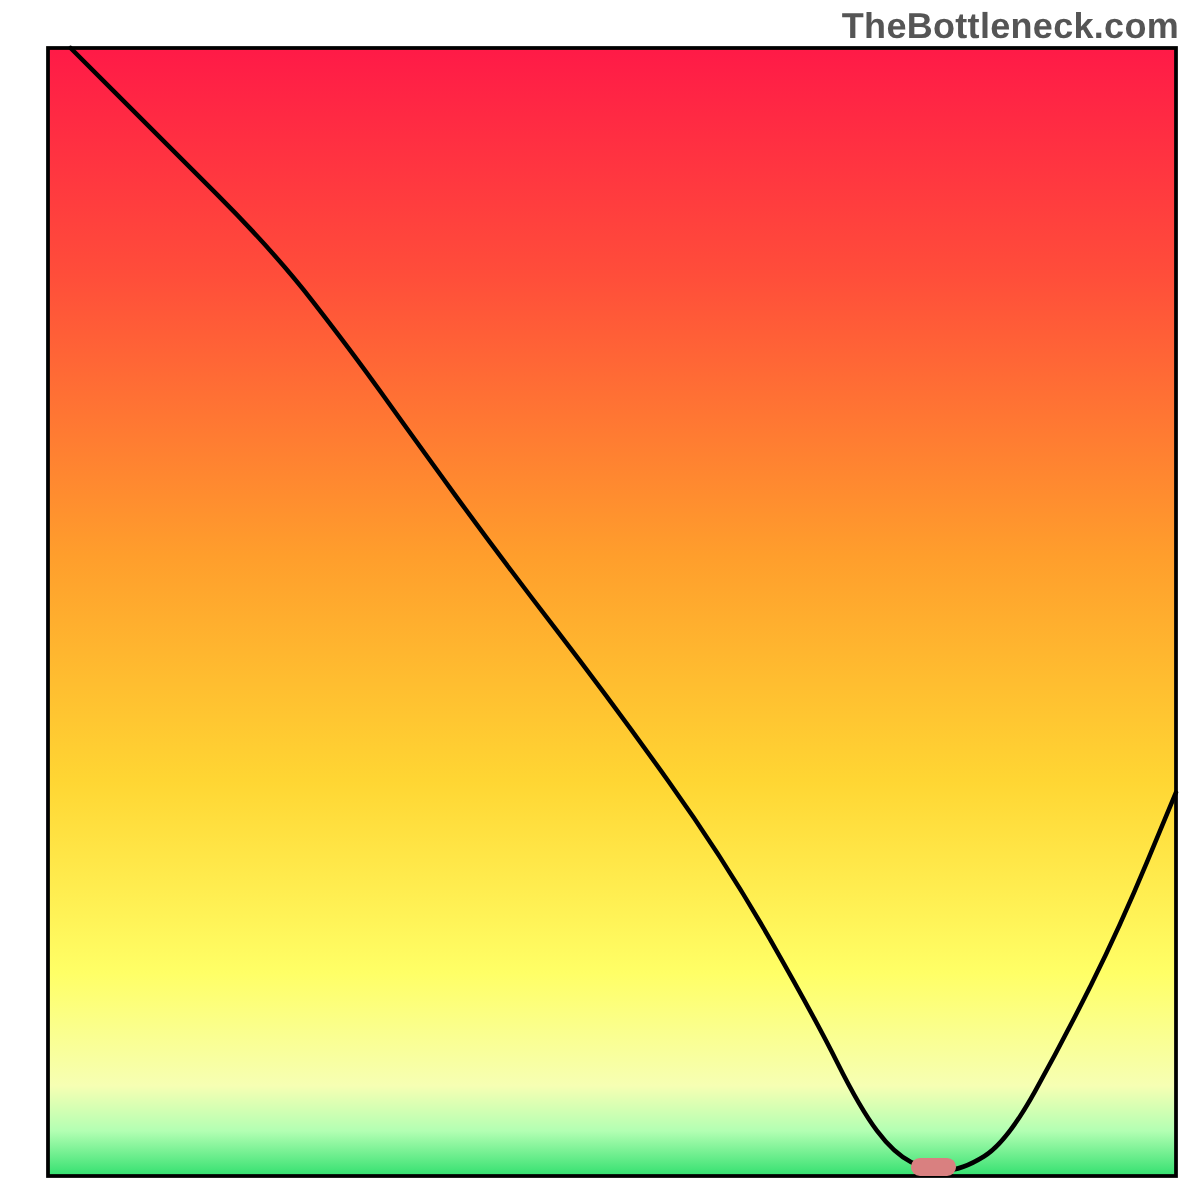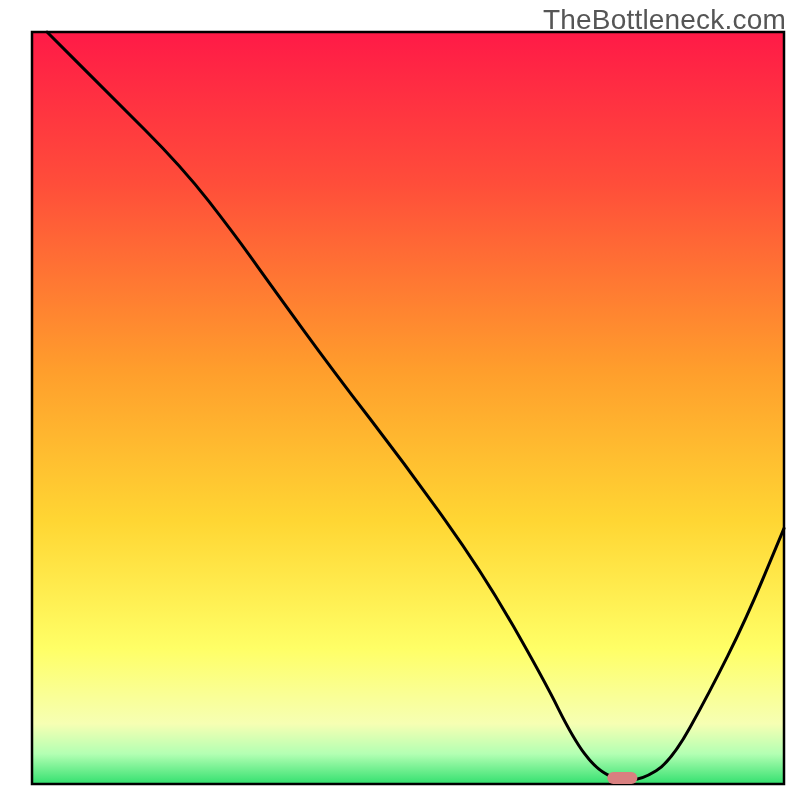--- a/index.html
+++ b/index.html
@@ -12,22 +12,22 @@
   }
   .chart-container {
     position: relative;
     width: 800px;
     height: 800px;
   }
   .watermark {
     position: absolute;
     top: 4px;
     right: 14px;
-    font-size: 28px;
-    font-weight: 400;
+    font-size: 24px;
+    font-weight: 700;
     color: #555;
     letter-spacing: 0.2px;
     z-index: 10;
   }
   svg {
     display: block;
   }
 </style>
 </head>
 <body>

